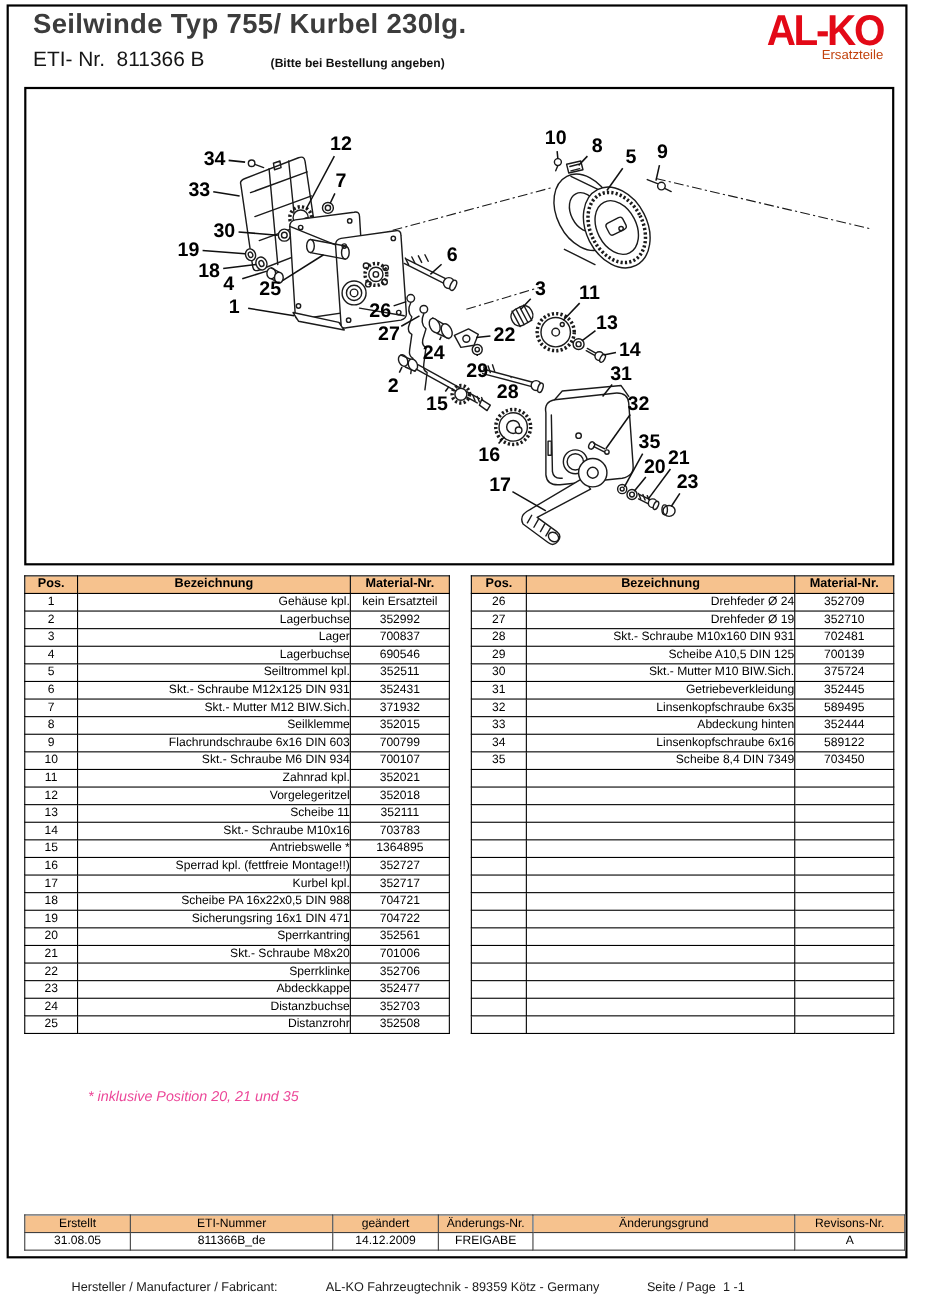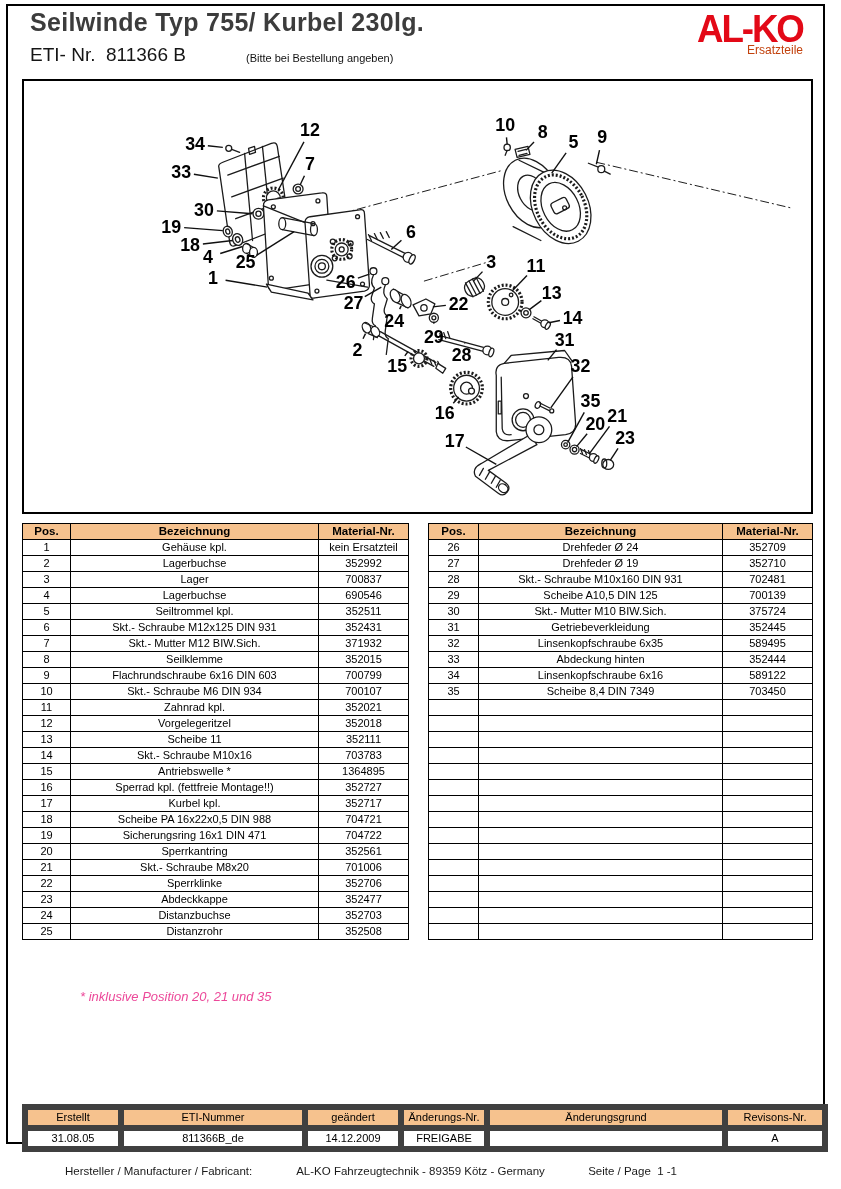--- a/index.html
+++ b/index.html
@@ -3,50 +3,50 @@
 <meta charset="utf-8">
 <style>
   :root { --red:#E30917; --hdr:#F6C28E; --ink:#1b1b1b; }
   html,body { margin:0; padding:0; }
   body { width:841px; height:1189px; background:#fff; position:relative; overflow:hidden;
          font-family:"Liberation Sans", sans-serif; color:#000; }
   .abs { position:absolute; }
   #page-frame { left:6px; top:4px; width:815px; height:1136px; border:2px solid #000; }
   #title { left:30px; top:8px; font-size:25px; font-weight:bold; color:#3c3c3c; letter-spacing:0.3px; }
   #eti { left:30px; top:44px; font-size:19px; color:#151515; white-space:pre; }
-  #order-note { left:246px; top:52px; font-size:11px; color:#111; }
+  #order-note { left:246px; top:52px; font-size:11px; color:#111;font-weight:bold; }
   #brand { right:38px; top:6px; font-size:35px; font-weight:800; color:var(--red);
            letter-spacing:-2px; transform:scale(1.05,1.12); transform-origin:right top; }
   #brand-sub { right:38px; top:43px; font-size:12px; color:#c2410c; }
   #diagram-box { left:22px; top:79px; width:791px; height:435px; border:2px solid #000; box-sizing:border-box; }
   #diagram-box svg { width:100%; height:100%; display:block; }
 
   .ln { fill:none; stroke:var(--ink); stroke-width:1.3; stroke-linecap:round; stroke-linejoin:round; }
   .fw { fill:#fff; stroke:var(--ink); stroke-width:1.3; stroke-linejoin:round; }
   .teeth { fill:none; stroke:var(--ink); stroke-width:3.2; stroke-dasharray:2 2; }
   .dash { fill:none; stroke:var(--ink); stroke-width:1; stroke-dasharray:9 3 2 3; }
   .leader { stroke:#101010; stroke-width:1.4; }
   .callout { font:bold 18px "Liberation Sans",sans-serif; fill:#000; text-anchor:middle; }
 
   table.parts { position:absolute; border-collapse:collapse; table-layout:fixed; font-size:11px; background:#fff; }
   table.parts th, table.parts td { border:1px solid #000; height:15px; line-height:15px; padding:0;
         overflow:hidden; white-space:nowrap; }
   table.parts th { background:var(--hdr); font-size:11.5px; }
   th.h-pos, td.col-pos { text-align:center; }
   th.h-name { text-align:center; padding-left:8px; }
-  td.col-name { text-align:center; padding-left:8px; }
+  td.col-name { text-align:right; padding-left:8px; }
   th.h-mat, td.col-mat { text-align:center; }
   #parts-left { left:22px; top:523px; width:386px; }
   #parts-right { left:428px; top:523px; width:384px; }
 
   #footnote { left:80px; top:989px; font-size:13px; color:#ec4899;font-style:italic; }
 
   table#revision { position:absolute; left:22px; top:1104px; width:800px; border-collapse:collapse;
         table-layout:fixed; font-size:11px; background:#fff; }
-  table#revision th, table#revision td { border:6px solid #404040; height:15px; line-height:15px;
+  table#revision th, table#revision td { border:1px solid #404040; height:15px; line-height:15px;
         padding:0; text-align:center; overflow:hidden; white-space:nowrap; }
   table#revision th { background:var(--hdr); font-weight:normal; font-size:11px; }
 
   #footer-line { left:0; top:1165px; width:707px; height:16px; font-size:11.5px; color:#1a1a1a; }
   #footer-left { left:65px; top:0; }
   #footer-center { left:0; top:0; width:841px; text-align:center; }
   #footer-right { right:30px; top:0; white-space:pre;text-align:right; }
 </style>
 </head>
 <body>

